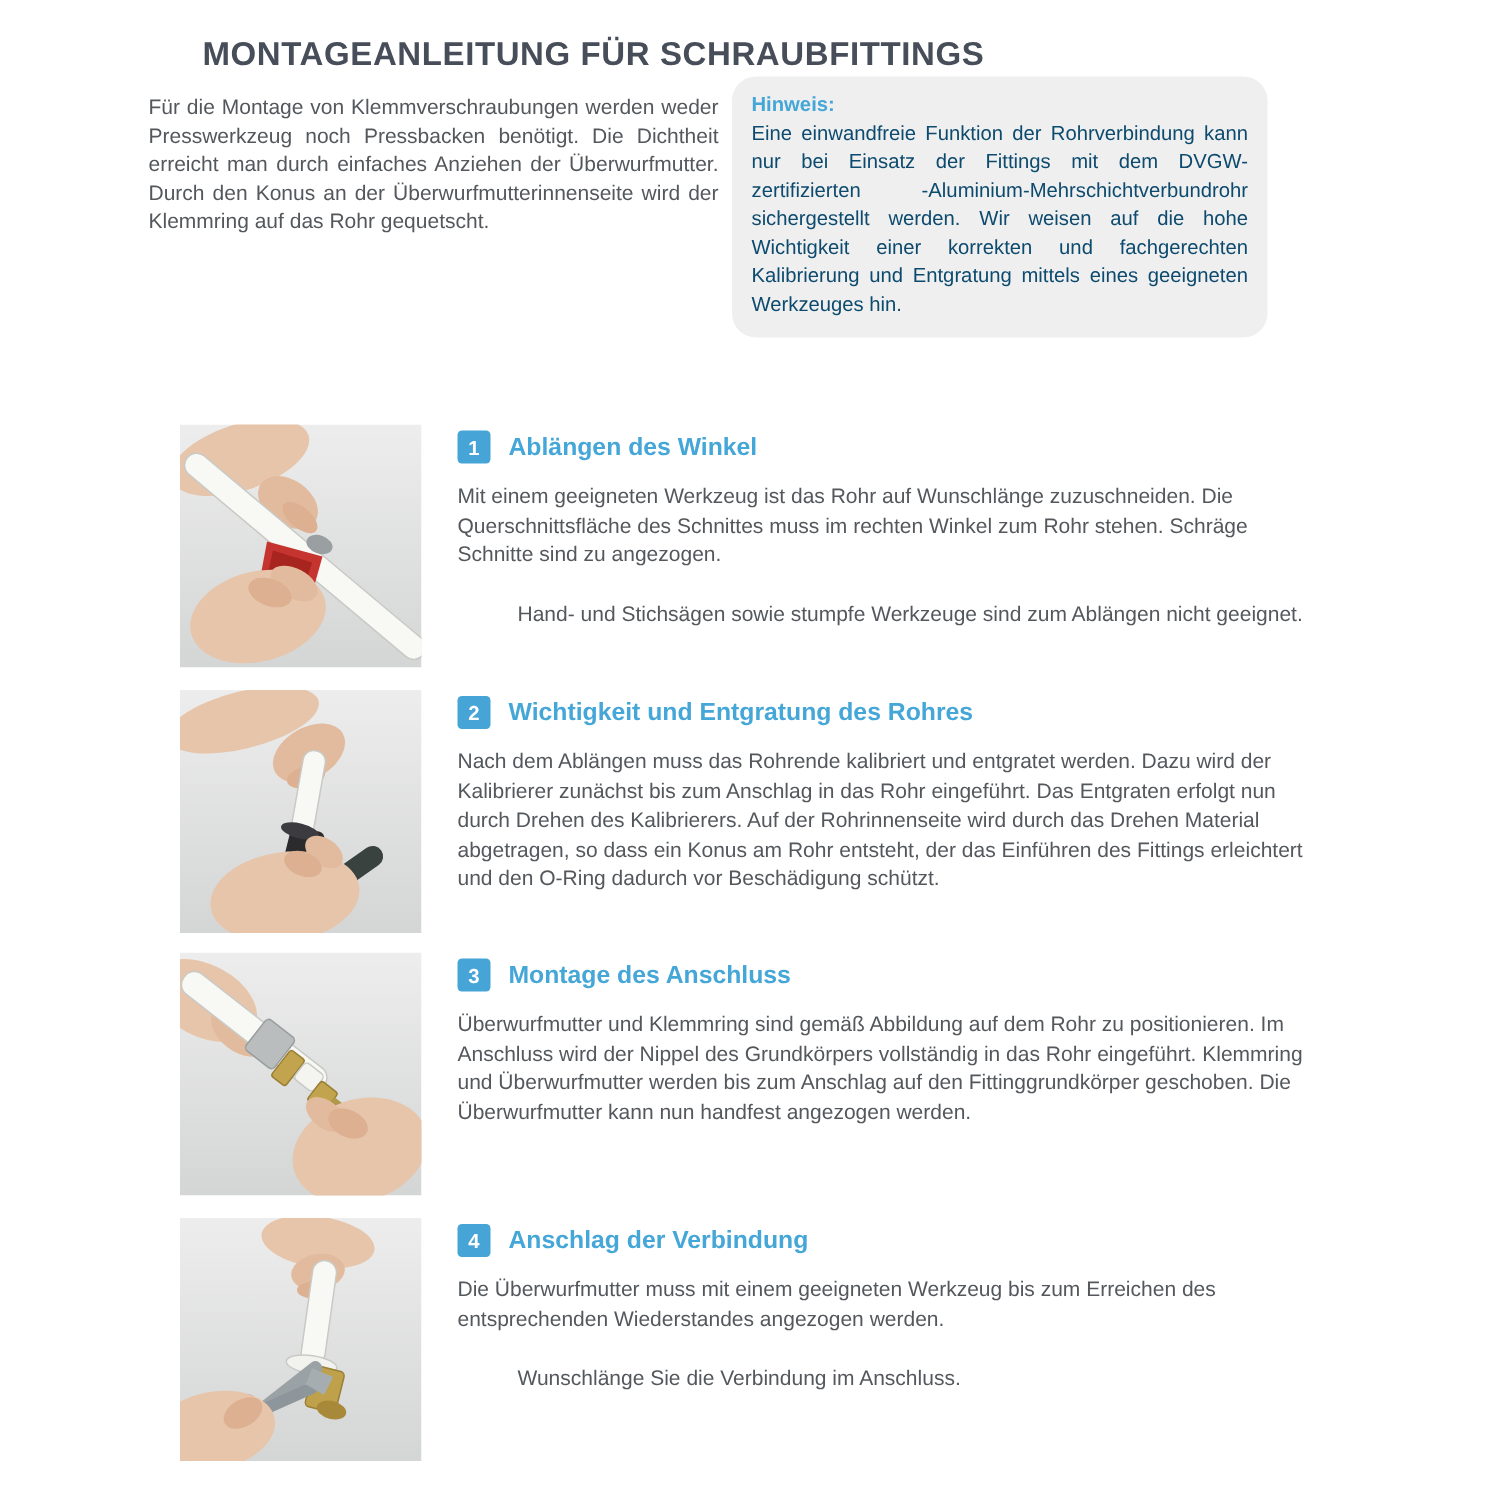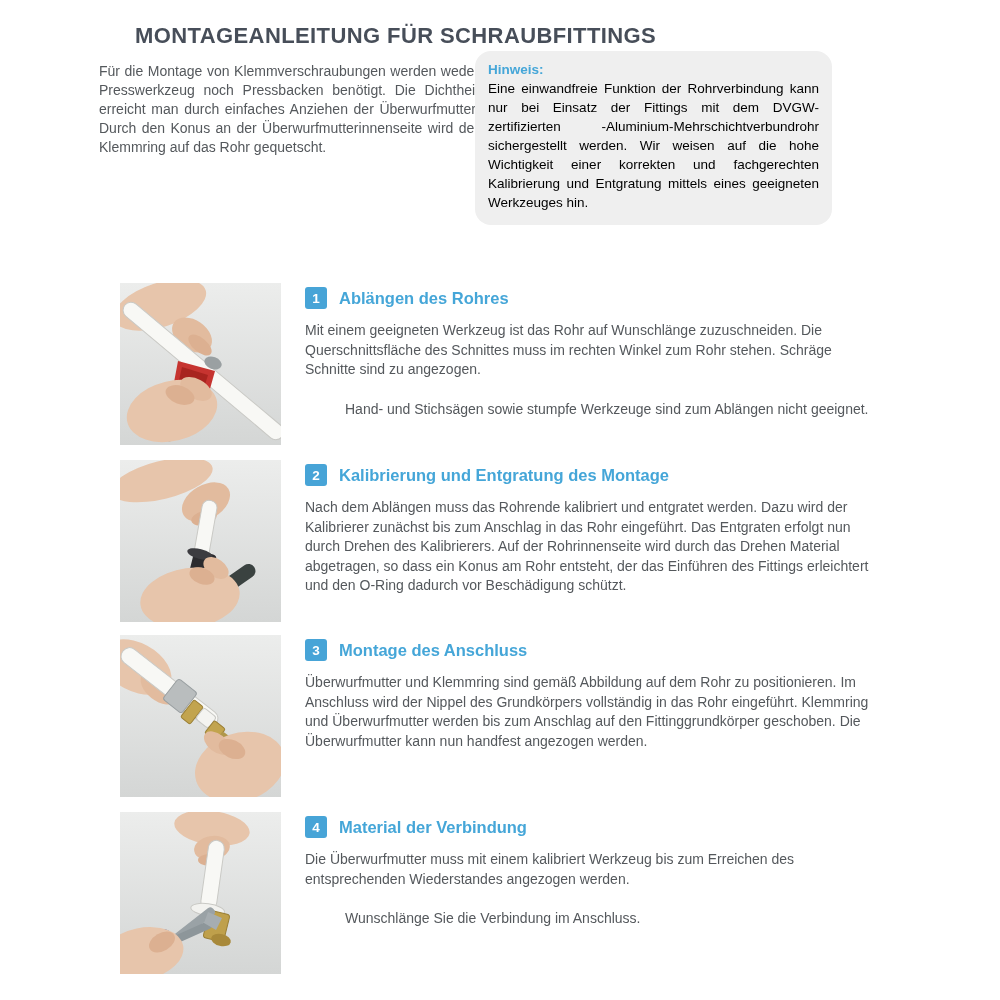--- a/index.html
+++ b/index.html
@@ -2,24 +2,24 @@
 <html lang="de"><head>
 <meta charset="utf-8">
 <style>
   html,body{margin:0;padding:0;background:#fff;}
   #page{position:relative;width:1000px;height:984px;background:#ffffff;overflow:hidden;
         font-family:"Liberation Sans","DejaVu Sans",sans-serif;color:#54585c;}
   .title{position:absolute;left:135px;top:8px;font-size:22px;font-weight:bold;
          letter-spacing:0.4px;color:#474e59;}
   .intro{position:absolute;left:99px;top:48px;width:380px;font-size:14px;
          line-height:19px;text-align:justify;color:#54585c;}
-  .note-box{position:absolute;left:475px;top:51px;width:357px;box-sizing:border-box;
+  .note-box{position:absolute;left:488px;top:51px;width:357px;box-sizing:border-box;
             background:#efefef;padding:11px 13px 13px 13px;border-radius:16px;}
   .note-label{font-size:13.5px;font-weight:bold;color:#45a6d8;margin-bottom:2px;}
-  .note-text{font-size:13.5px;line-height:19px;text-align:justify;color:#000000;}
+  .note-text{font-size:13.5px;line-height:19px;text-align:justify;color:#0c4a6e;}
   .step{position:absolute;left:0;width:1000px;}
   .step-photo{position:absolute;left:120px;top:2px;width:161px;height:162px;}
   .step-photo svg{display:block;}
   .step-content{position:absolute;left:305px;top:6px;width:580px;}
   .step-header{display:flex;align-items:center;gap:12px;}
   .step-badge{width:22px;height:22px;border-radius:3px;background:#47a4d7;color:#ffffff;
               font-size:13.5px;font-weight:bold;display:flex;align-items:center;
               justify-content:center;flex:0 0 auto;}
   .step-title{font-size:16.5px;font-weight:bold;color:#45a6d8;}
   .step-para{margin-top:12px;font-size:14px;line-height:19.5px;color:#54585c;}
@@ -66,21 +66,21 @@
         <g>
           <ellipse cx="52" cy="128" rx="46" ry="30" transform="rotate(-14 52 128)" fill="#e7c5ab"></ellipse>
           <ellipse cx="76" cy="106" rx="17" ry="10" transform="rotate(28 76 106)" fill="#e2bb9e"></ellipse>
           <ellipse cx="60" cy="112" rx="15" ry="9" transform="rotate(20 60 112)" fill="#dcb091"></ellipse>
         </g>
       </svg>
     </div>
     <div class="step-content">
       <div class="step-header">
         <div class="step-badge">1</div>
-        <div class="step-title">Ablängen des Rohres</div>
+        <div class="step-title">Ablängen des Winkel</div>
       </div>
       <p class="step-para">Mit einem geeigneten Werkzeug ist das Rohr auf Wunschlänge zuzuschneiden. Die Querschnittsfläche des Schnittes muss im rechten Winkel zum Rohr stehen. Schräge Schnitte sind zu angezogen.</p>
       <p class="step-para">Hand- und Stichsägen sowie stumpfe Werkzeuge sind zum Ablängen nicht geeignet.</p>
     </div>
   </div>
 
   <div class="step" style="top:458px;">
     <div class="step-photo">
       <svg width="161" height="162" viewBox="0 0 161 162">
         <defs>
@@ -106,21 +106,21 @@
         <g>
           <ellipse cx="70" cy="138" rx="50" ry="30" transform="rotate(-8 70 138)" fill="#e7c5ab"></ellipse>
           <ellipse cx="96" cy="108" rx="14" ry="9" transform="rotate(35 96 108)" fill="#e2bb9e"></ellipse>
           <ellipse cx="82" cy="116" rx="13" ry="8" transform="rotate(20 82 116)" fill="#dcb091"></ellipse>
         </g>
       </svg>
     </div>
     <div class="step-content">
       <div class="step-header">
         <div class="step-badge">2</div>
-        <div class="step-title">Kalibrierung und Entgratung des Montage</div>
+        <div class="step-title">Wichtigkeit und Entgratung des Rohres</div>
       </div>
       <p class="step-para">Nach dem Ablängen muss das Rohrende kalibriert und entgratet werden. Dazu wird der Kalibrierer zunächst bis zum Anschlag in das Rohr eingeführt. Das Entgraten erfolgt nun durch Drehen des Kalibrierers. Auf der Rohrinnenseite wird durch das Drehen Material abgetragen, so dass ein Konus am Rohr entsteht, der das Einführen des Fittings erleichtert und den O-Ring dadurch vor Beschädigung schützt.</p>
     </div>
   </div>
 
   <div class="step" style="top:633px;">
     <div class="step-photo">
       <svg width="161" height="162" viewBox="0 0 161 162">
         <defs>
             <linearGradient id="g3" x1="0" y1="0" x2="0" y2="1">
@@ -191,20 +191,20 @@
         </g>
         <g>
           <ellipse cx="22" cy="142" rx="42" ry="26" transform="rotate(-12 22 142)" fill="#e7c5ab"></ellipse>
           <ellipse cx="42" cy="130" rx="14" ry="9" transform="rotate(-30 42 130)" fill="#dcb091"></ellipse>
         </g>
       </svg>
     </div>
     <div class="step-content">
       <div class="step-header">
         <div class="step-badge">4</div>
-        <div class="step-title">Material der Verbindung</div>
-      </div>
-      <p class="step-para">Die Überwurfmutter muss mit einem kalibriert Werkzeug bis zum Erreichen des entsprechenden Wiederstandes angezogen werden.</p>
+        <div class="step-title">Anschlag der Verbindung</div>
+      </div>
+      <p class="step-para">Die Überwurfmutter muss mit einem geeigneten Werkzeug bis zum Erreichen des entsprechenden Wiederstandes angezogen werden.</p>
       <p class="step-para">Wunschlänge Sie die Verbindung im Anschluss.</p>
     </div>
   </div>
 
 </div>
 
 </body></html>

